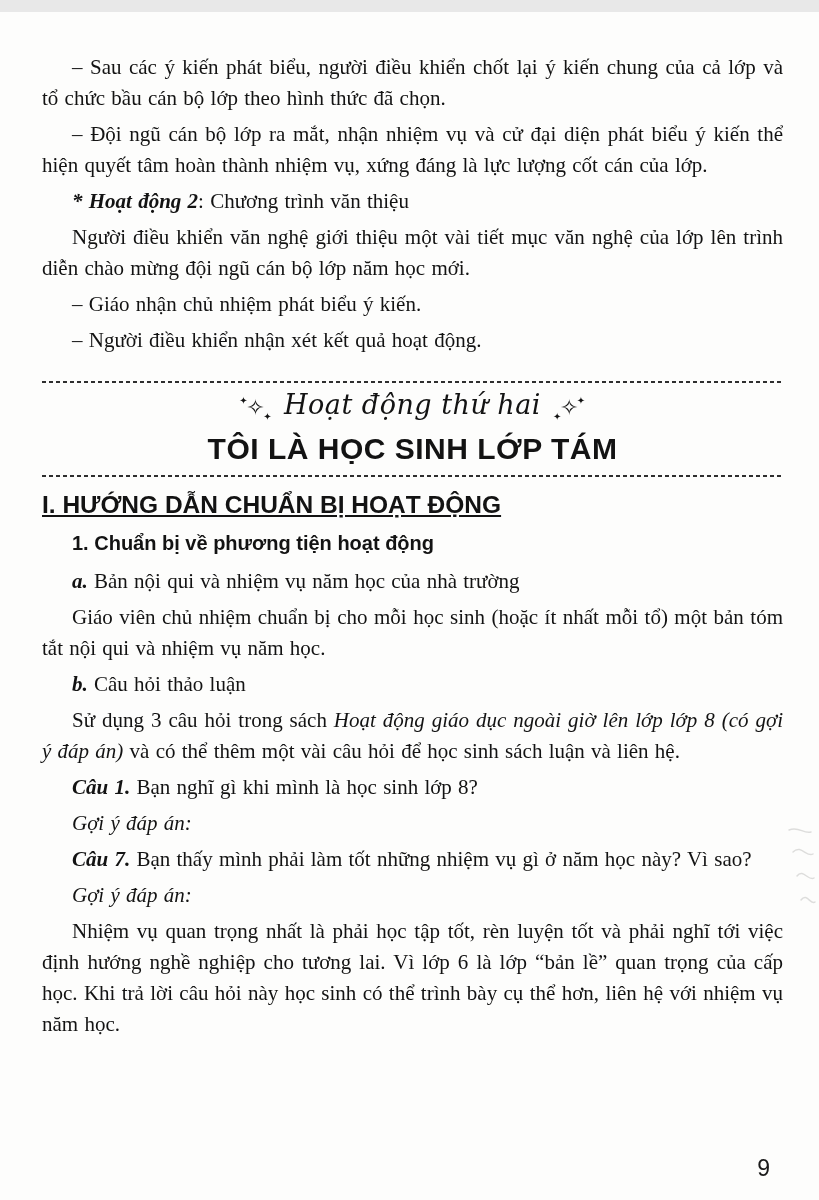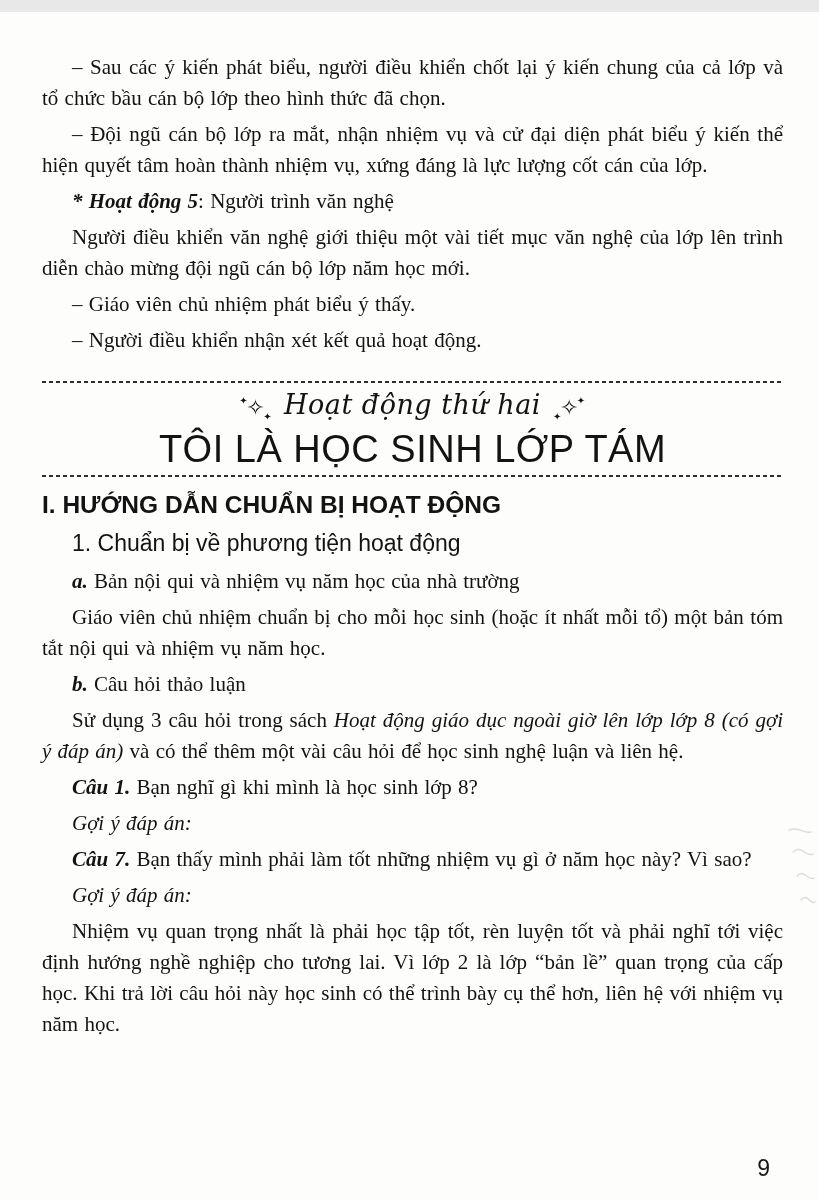--- a/index.html
+++ b/index.html
@@ -49,37 +49,38 @@
   .spark-left  { margin-right:10px; }
   .spark-right { margin-left:10px; }
   .spark-left .tiny.up    { top:-10px; left:2px; }
   .spark-left .tiny.down  { top:6px;  left:-2px; }
   .spark-right .tiny.up   { top:-10px; left:-2px; }
   .spark-right .tiny.down { top:6px;  left:2px; }
 
   .main-title {
     text-align:center;
     font-family:"Liberation Sans", sans-serif;
-    font-weight:normal;
-    font-size:38px;
+    font-weight:bold;
+    font-size:30px;
     line-height:36px;
     letter-spacing:0.5px;
     margin:2px 0 8px 0;
   }
   .h1 {
     font-family:"Liberation Sans", sans-serif;
     font-weight:bold;
     font-size:24.5px;
     line-height:30px;
     margin:13px 0 9px 0;
+    text-decoration:underline;
   }
   .h2 {
     font-family:"Liberation Sans", sans-serif;
-    font-weight:normal;
-    font-size:23px;
+    font-weight:bold;
+    font-size:20px;
     line-height:28px;
     margin:0 0 9px 30px;
   }
   .page-number {
     position:absolute;
     right:49px; bottom:30px;
     font-family:"Liberation Sans", sans-serif;
     font-size:23px;
     color:#1a1a1a;
   }
@@ -91,48 +92,48 @@
 </style>
 </head>
 <body>
 
 <div class="page">
   <div class="content">
 
     <div>
         <p class="para"><span>– Sau các ý kiến phát biểu, người điều khiển chốt lại ý kiến chung của cả lớp và tổ chức bầu cán bộ lớp theo hình thức đã chọn.</span></p>
         <p class="para"><span>– Đội ngũ cán bộ lớp ra mắt, nhận nhiệm vụ và cử đại diện phát biểu ý kiến thể hiện quyết tâm hoàn thành nhiệm vụ, xứng đáng là lực lượng cốt cán của lớp.</span></p>
-        <p class="para"><span class="bi">* Hoạt động 5</span><span>: Người trình văn nghệ</span></p>
+        <p class="para"><span class="bi">* Hoạt động 2</span><span>: Chương trình văn thiệu</span></p>
         <p class="para"><span>Người điều khiển văn nghệ giới thiệu một vài tiết mục văn nghệ của lớp lên trình diễn chào mừng đội ngũ cán bộ lớp năm học mới.</span></p>
-        <p class="para"><span>– Giáo viên chủ nhiệm phát biểu ý thấy.</span></p>
+        <p class="para"><span>– Giáo nhận chủ nhiệm phát biểu ý kiến.</span></p>
         <p class="para"><span>– Người điều khiển nhận xét kết quả hoạt động.</span></p>
       </div>
 
     <div class="divider-block">
       <div class="dash-line"></div>
       <div class="script-title-row">
         <span class="spark spark-left"><span class="tiny up">✦</span><span class="big">✧</span><span class="tiny down">✦</span></span><span>Hoạt động thứ hai</span><span class="spark spark-right"><span class="tiny down">✦</span><span class="big">✧</span><span class="tiny up">✦</span></span>
       </div>
       <div class="main-title">TÔI LÀ HỌC SINH LỚP TÁM</div>
       <div class="dash-line"></div>
     </div>
 
     <div class="h1">I. HƯỚNG DẪN CHUẨN BỊ HOẠT ĐỘNG</div>
     <div class="h2">1. Chuẩn bị về phương tiện hoạt động</div>
 
     <div>
         <p class="para"><span class="bi">a.</span><span> Bản nội qui và nhiệm vụ năm học của nhà trường</span></p>
         <p class="para"><span>Giáo viên chủ nhiệm chuẩn bị cho mỗi học sinh (hoặc ít nhất mỗi tổ) một bản tóm tắt nội qui và nhiệm vụ năm học.</span></p>
         <p class="para"><span class="bi">b.</span><span> Câu hỏi thảo luận</span></p>
-        <p class="para"><span>Sử dụng 3 câu hỏi trong sách </span><span class="i">Hoạt động giáo dục ngoài giờ lên lớp lớp 8 (có gợi ý đáp án)</span><span> và có thể thêm một vài câu hỏi để học sinh nghệ luận và liên hệ.</span></p>
+        <p class="para"><span>Sử dụng 3 câu hỏi trong sách </span><span class="i">Hoạt động giáo dục ngoài giờ lên lớp lớp 8 (có gợi ý đáp án)</span><span> và có thể thêm một vài câu hỏi để học sinh sách luận và liên hệ.</span></p>
         <p class="para"><span class="bi">Câu 1.</span><span> Bạn nghĩ gì khi mình là học sinh lớp 8?</span></p>
         <p class="para"><span class="i">Gợi ý đáp án:</span></p>
         <p class="para"><span class="bi">Câu 7.</span><span> Bạn thấy mình phải làm tốt những nhiệm vụ gì ở năm học này? Vì sao?</span></p>
         <p class="para"><span class="i">Gợi ý đáp án:</span></p>
-        <p class="para"><span>Nhiệm vụ quan trọng nhất là phải học tập tốt, rèn luyện tốt và phải nghĩ tới việc định hướng nghề nghiệp cho tương lai. Vì lớp 2 là lớp “bản lề” quan trọng của cấp học. Khi trả lời câu hỏi này học sinh có thể trình bày cụ thể hơn, liên hệ với nhiệm vụ năm học.</span></p>
+        <p class="para"><span>Nhiệm vụ quan trọng nhất là phải học tập tốt, rèn luyện tốt và phải nghĩ tới việc định hướng nghề nghiệp cho tương lai. Vì lớp 6 là lớp “bản lề” quan trọng của cấp học. Khi trả lời câu hỏi này học sinh có thể trình bày cụ thể hơn, liên hệ với nhiệm vụ năm học.</span></p>
       </div>
 
   </div>
 
   <svg class="scan-artifact" width="34" height="90" viewBox="0 0 34 90">
     <path d="M6,6 C 16,2 20,10 28,8 M10,28 C 18,20 24,34 30,30 M14,52 C 20,44 26,58 31,54 M18,76 C 24,68 28,82 32,78" stroke="#c4c4c2" stroke-width="1.5" fill="none" stroke-linecap="round"></path>
   </svg>
 
   <div class="page-number">9</div>
 </div>

